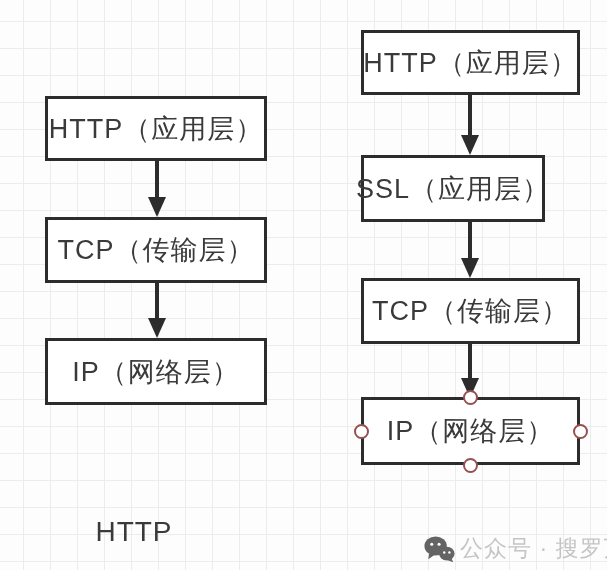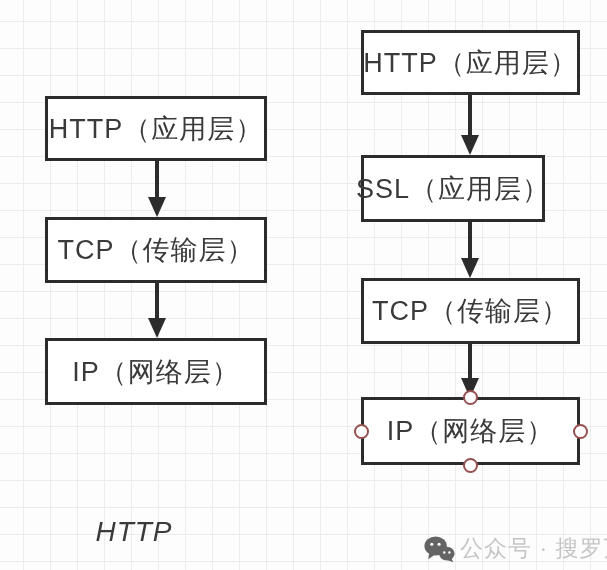--- a/index.html
+++ b/index.html
@@ -29,21 +29,21 @@
   .arrow .shaft{position:absolute; left:8px; top:0; bottom:16px; width:4px; background:var(--arrow);}
   .arrow .head{position:absolute; left:1px; bottom:0; width:0; height:0;
     border-left:9px solid transparent; border-right:9px solid transparent;
     border-top:20px solid var(--arrow);}
   .handle{
     position:absolute; box-sizing:border-box; width:15px; height:15px; border-radius:50%;
     border:2px solid var(--handle-border); background:var(--handle-fill); z-index:3;
   }
   .caption{
     position:absolute; width:180px; text-align:center;
-    font-size:28px; color:var(--caption-text); letter-spacing:1px;font-style:italic;
+    font-size:28px; color:var(--caption-text); letter-spacing:1px;
   }
   .watermark{
     position:absolute; left:424px; top:533px; display:flex; align-items:center; gap:5px;
     z-index:5; pointer-events:none;
   }
   .watermark .wm-text{
     font-size:23px; color:var(--watermark-text); letter-spacing:1px; white-space:nowrap;
   }
   .wm-icon{width:31px; height:28px; opacity:.85;}
 

